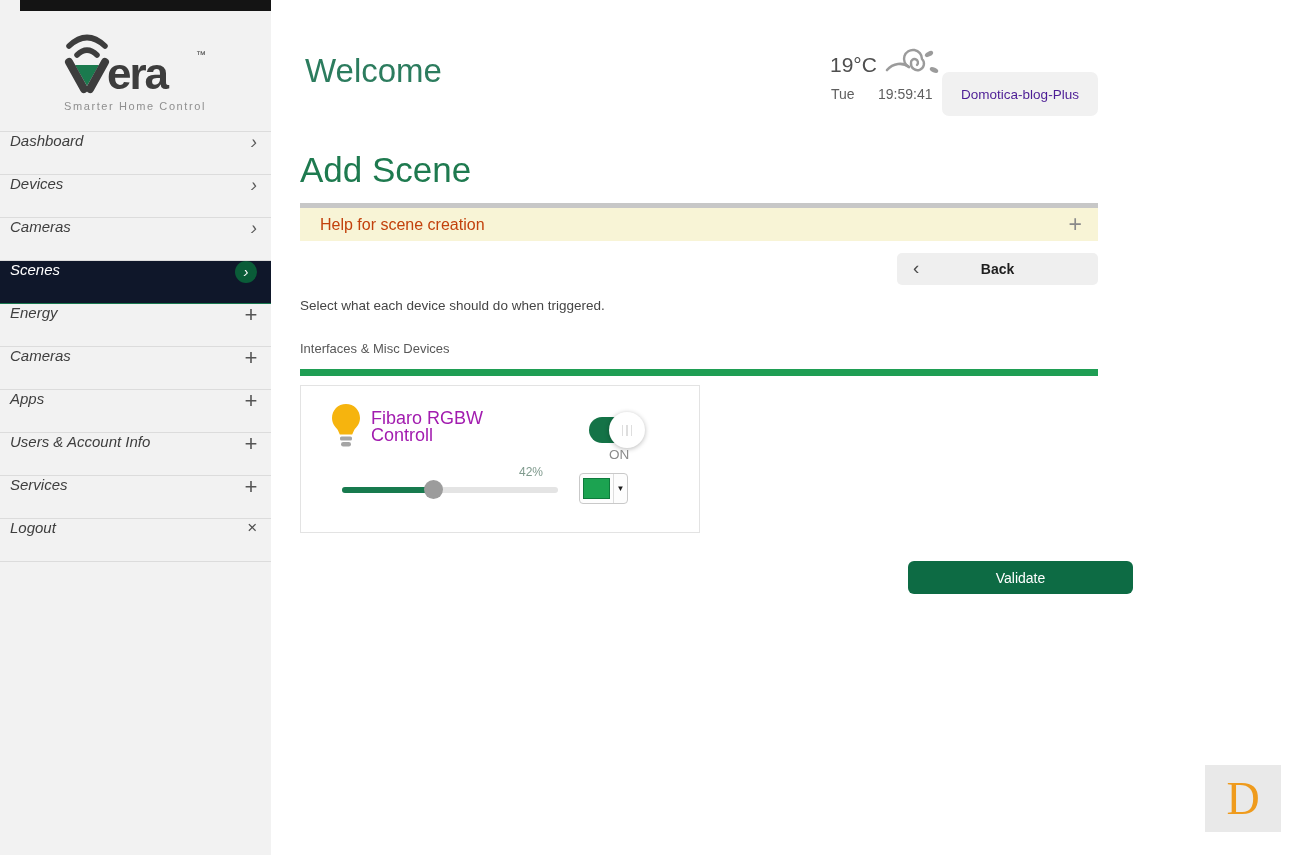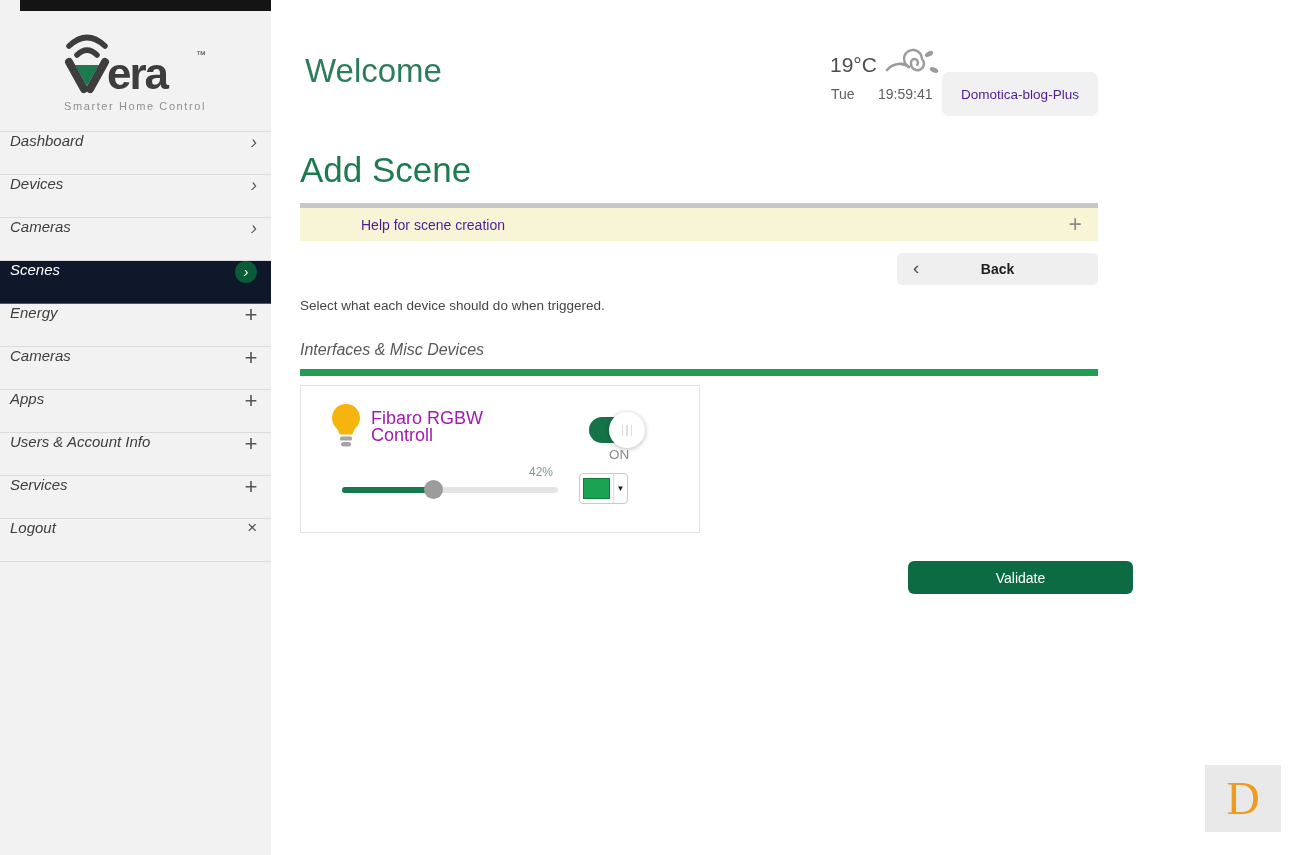--- a/index.html
+++ b/index.html
@@ -34,48 +34,48 @@
   .time { position:absolute; left:878px; top:86px; font-size:14px; color:#5f5f5f; }
   .account-btn { position:absolute; left:942px; top:72px; width:156px; height:44px;
     background:#f1f1f1; border:none; border-radius:7px; font-size:13.5px; color:#4c1d95; cursor:pointer;
     font-family:inherit; }
 
   
   .page-title { position:absolute; left:300px; top:150px; font-size:35px; font-weight:300; color:#1e7a4f; }
   .banner-topbar { position:absolute; left:300px; top:203px; width:798px; height:5px; background:#c7c7c7; }
   .help-banner { position:absolute; left:300px; top:208px; width:798px; height:33px; background:#f8f4d6;
     display:flex; align-items:center; padding:0 16px 0 20px; }
-  .help-banner .txt { font-size:14px; color:#4c1d95;margin-left:41px; }
+  .help-banner .txt { font-size:16px; color:#c2410c; }
   .help-banner .expand { margin-left:auto; font-size:23px; font-weight:300; color:#8a8a8a; cursor:pointer; line-height:1; }
 
   .back-btn { position:absolute; left:897px; top:253px; width:201px; height:32px; background:#efefef;
     border:none; border-radius:5px; cursor:pointer; font-family:inherit; }
   .back-btn .chev { position:absolute; left:16px; top:4px; font-size:19px; color:#4a4a4a; }
   .back-btn .lbl { font-size:14px; font-weight:700; color:#1f1f1f; }
 
   .instruction { position:absolute; left:300px; top:298px; font-size:13.5px; color:#454545; }
-  .section-title { position:absolute; left:300px; top:341px; font-size:16px; color:#585858; font-weight:400;font-style:italic; }
+  .section-title { position:absolute; left:300px; top:341px; font-size:13px; color:#585858; font-weight:400; }
   .section-bar { position:absolute; left:300px; top:369px; width:798px; height:7px; background:#1f9e54; }
 
   
   .device-card { position:absolute; left:300px; top:385px; width:400px; height:148px;
     background:#fff; border:1px solid #e3e3e3; }
   .bulb { position:absolute; left:30px; top:17px; }
   .dev-name { position:absolute; left:70px; top:24px; font-size:18px; color:#a21caf; line-height:17px; }
 
   .toggle { position:absolute; left:288px; top:31px; width:52px; height:26px; background:#147347;
     border-radius:13px; cursor:pointer; }
   .toggle .knob { position:absolute; left:20px; top:-5px; width:36px; height:36px; border-radius:50%;
     background:#fff; box-shadow:0 1px 5px rgba(0,0,0,.28); display:flex; align-items:center;
     justify-content:center; gap:3px; }
   .toggle .knob i { display:block; width:1.5px; height:11px; background:#dedede; }
   .toggle-label { position:absolute; left:296px; top:61px; width:44px; text-align:center;
     font-size:13.5px; color:#8a8a8a; }
 
-  .dim-label { position:absolute; left:215px; top:79px; width:50px; text-align:center;
+  .dim-label { position:absolute; left:205px; top:79px; width:50px; text-align:center;
     font-size:12px; color:#7f9a8d; }
   .slider { position:absolute; left:41px; top:101px; width:216px; height:6px; background:#e4e4e4;
     border-radius:3px; cursor:pointer; }
   .slider .fill { position:absolute; left:0; top:0; height:6px; background:#177a4e; border-radius:3px; }
   .slider .knob { position:absolute; top:-7px; width:19px; height:19px; border-radius:50%;
     background:#9c9c9c; margin-left:-9px; }
 
   .color-dd { position:absolute; left:278px; top:87px; width:49px; height:31px; background:#fdfdfd;
     border:1px solid #c9c9c9; border-radius:4px; display:flex; align-items:center; cursor:pointer; }
   .color-dd .swatch { width:27px; height:21px; background:#1ca351; border:1px solid #0e7a3c; margin-left:3px; }

